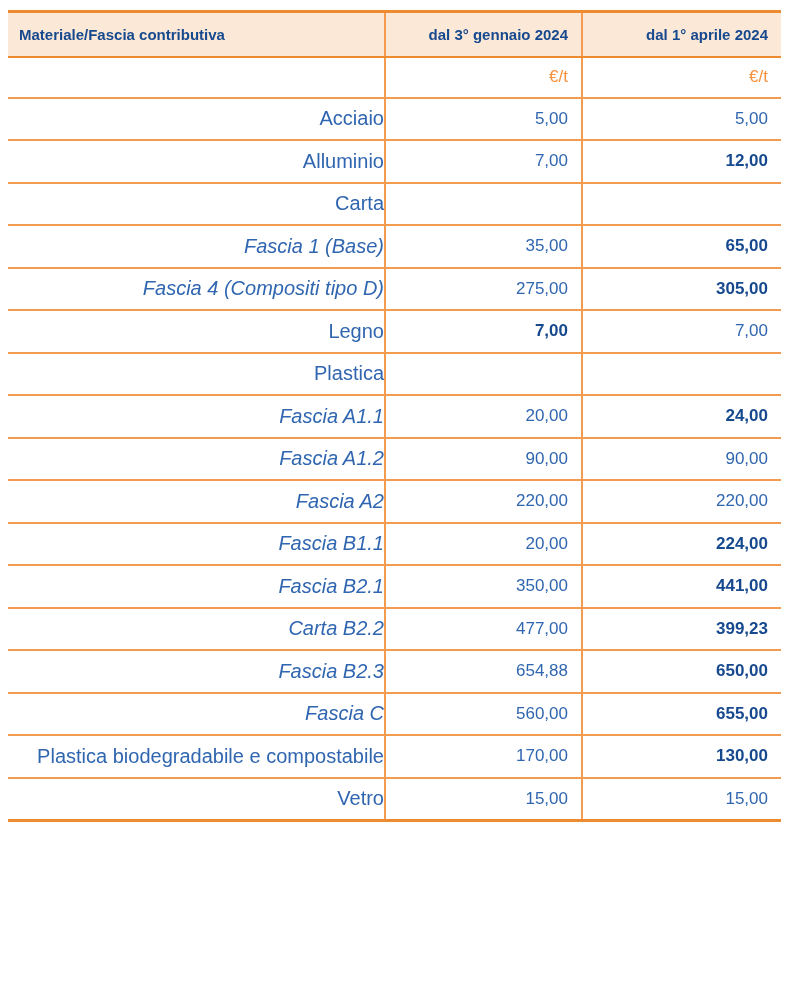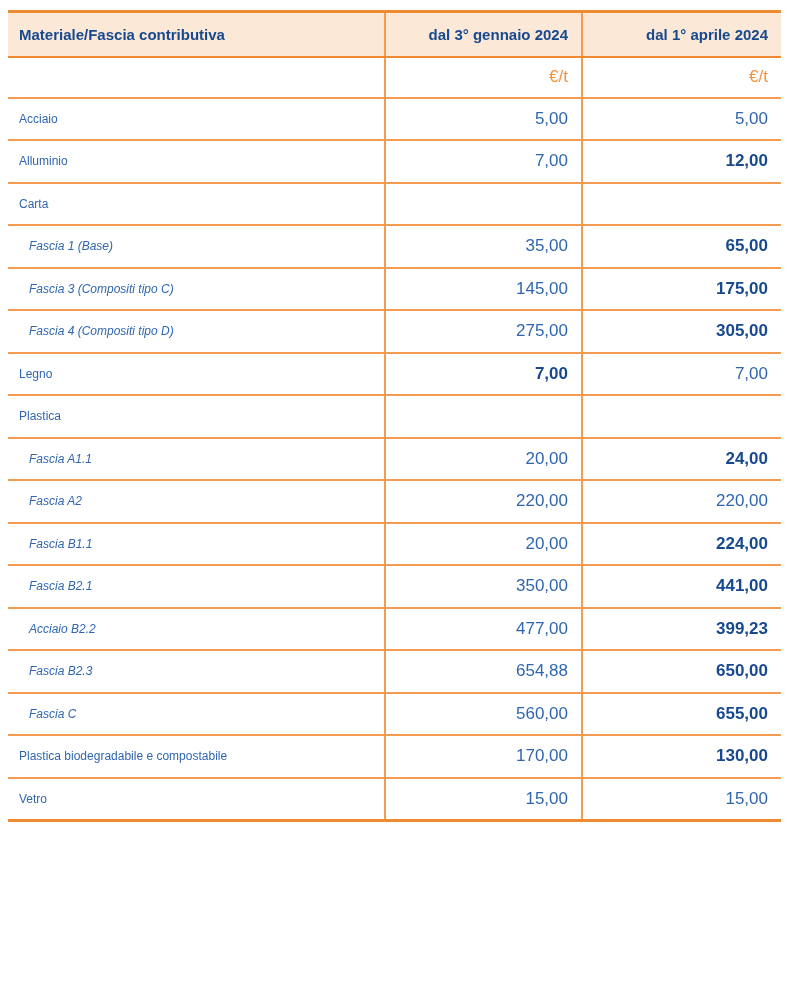--- a/index.html
+++ b/index.html
@@ -43,21 +43,21 @@
   }
   thead th.material { text-align: left; padding-left: 11px; margin-left: 20px; }
   thead th.num { text-align: right; padding-right: 13px; border-left: 2px solid var(--border-light); }
   tbody td {
     height: 42.5px;
     border-bottom: 2px solid var(--border-light);
     font-size: 17px;
     color: var(--text-blue);
   }
   tbody tr.unit-row td { color: var(--unit-orange); height: 41px; }
-  td.label { text-align: left; padding-left: 11px; font-size: 12px; }
+  td.label { text-align: right; padding-left: 11px; font-size: 20px; }
   td.label.indent { padding-left: 21px; font-style: italic; }
   td.value { text-align: right; padding-right: 13px; border-left: 2px solid var(--border-light); }
   td.value.bold, tbody td.bold { font-weight: bold; color: var(--text-blue-bold); }
   tbody tr:last-child td { border-bottom: none; }
 </style>
 </head>
 <body>
 
 <div class="table-wrap">
   <table>
@@ -93,61 +93,61 @@
           <td class="label">Carta</td>
           <td class="value"></td>
           <td class="value"></td>
         </tr>
         <tr>
           <td class="label indent">Fascia 1 (Base)</td>
           <td class="value">35,00</td>
           <td class="value bold">65,00</td>
         </tr>
         <tr>
-          <td class="label indent">Fascia 3 (Compositi tipo C)</td>
-          <td class="value">145,00</td>
-          <td class="value bold">175,00</td>
-        </tr>
-        <tr>
           <td class="label indent">Fascia 4 (Compositi tipo D)</td>
           <td class="value">275,00</td>
           <td class="value bold">305,00</td>
         </tr>
         <tr>
           <td class="label">Legno</td>
           <td class="value bold">7,00</td>
           <td class="value">7,00</td>
         </tr>
         <tr>
           <td class="label">Plastica</td>
           <td class="value"></td>
           <td class="value"></td>
         </tr>
         <tr>
           <td class="label indent">Fascia A1.1</td>
           <td class="value">20,00</td>
           <td class="value bold">24,00</td>
         </tr>
         <tr>
+          <td class="label indent">Fascia A1.2</td>
+          <td class="value">90,00</td>
+          <td class="value">90,00</td>
+        </tr>
+        <tr>
           <td class="label indent">Fascia A2</td>
           <td class="value">220,00</td>
           <td class="value">220,00</td>
         </tr>
         <tr>
           <td class="label indent">Fascia B1.1</td>
           <td class="value">20,00</td>
           <td class="value bold">224,00</td>
         </tr>
         <tr>
           <td class="label indent">Fascia B2.1</td>
           <td class="value">350,00</td>
           <td class="value bold">441,00</td>
         </tr>
         <tr>
-          <td class="label indent">Acciaio B2.2</td>
+          <td class="label indent">Carta B2.2</td>
           <td class="value">477,00</td>
           <td class="value bold">399,23</td>
         </tr>
         <tr>
           <td class="label indent">Fascia B2.3</td>
           <td class="value">654,88</td>
           <td class="value bold">650,00</td>
         </tr>
         <tr>
           <td class="label indent">Fascia C</td>

